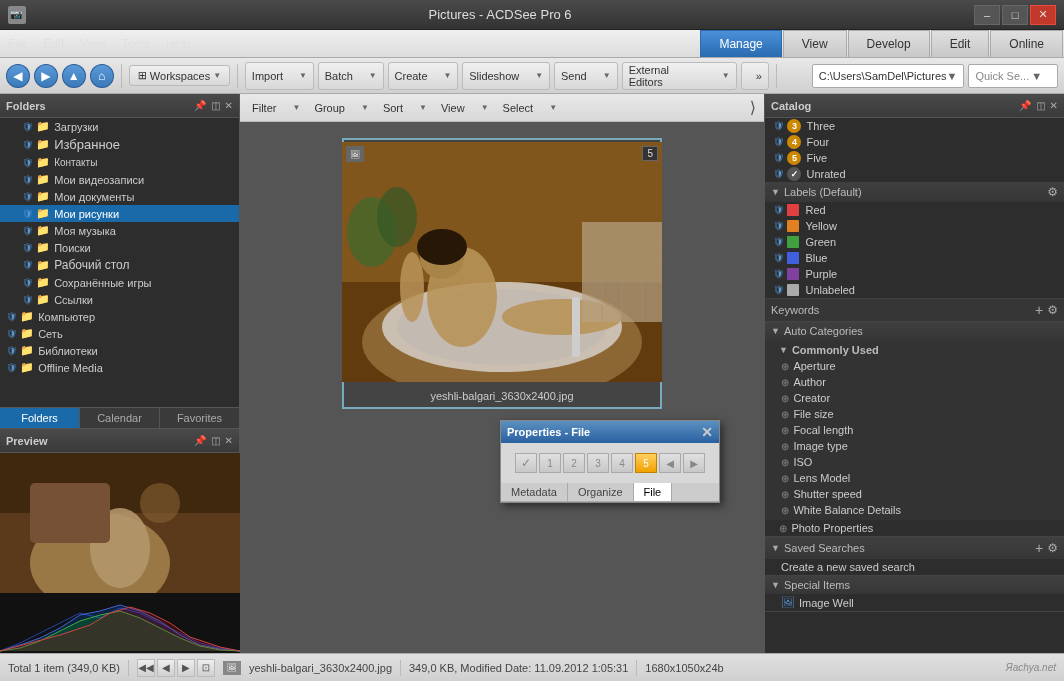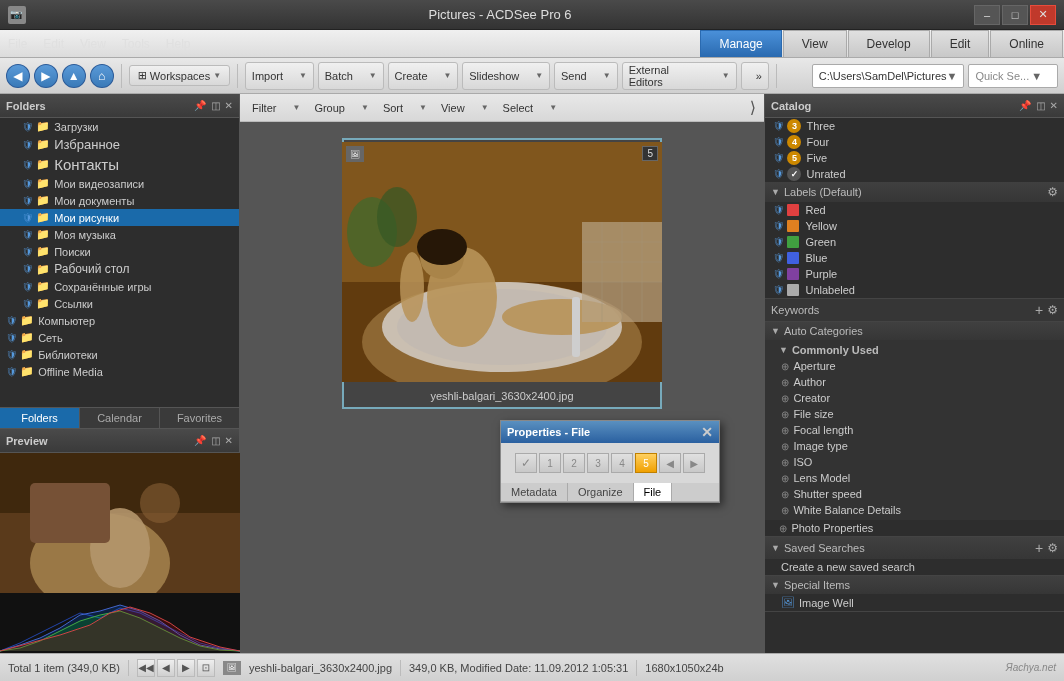--- a/index.html
+++ b/index.html
@@ -203,21 +203,21 @@
     <span style="font-size:11px; color:#ccc;">Загрузки</span>
   </div>
           <div class="folder-item" style="padding-left: 22px;">
     <span style="color:#5599dd; font-size:9px; margin-right:3px;">🛡</span>
     <span style="margin-right:4px; font-size:11px;">📁</span>
     <span style="font-size:13px; color:#ccc;">Избранное</span>
   </div>
           <div class="folder-item" style="padding-left: 22px;">
     <span style="color:#5599dd; font-size:9px; margin-right:3px;">🛡</span>
     <span style="margin-right:4px; font-size:11px;">📁</span>
-    <span style="font-size:15px; color:#ccc;">Контакты</span>
+    <span style="font-size:10px; color:#ccc;">Контакты</span>
   </div>
           <div class="folder-item" style="padding-left: 22px;">
     <span style="color:#5599dd; font-size:9px; margin-right:3px;">🛡</span>
     <span style="margin-right:4px; font-size:11px;">📁</span>
     <span style="font-size:11px; color:#ccc;">Мои видеозаписи</span>
   </div>
           <div class="folder-item" style="padding-left: 22px;">
     <span style="color:#5599dd; font-size:9px; margin-right:3px;">🛡</span>
     <span style="margin-right:4px; font-size:11px;">📁</span>
     <span style="font-size:11px; color:#ccc;">Мои документы</span>

